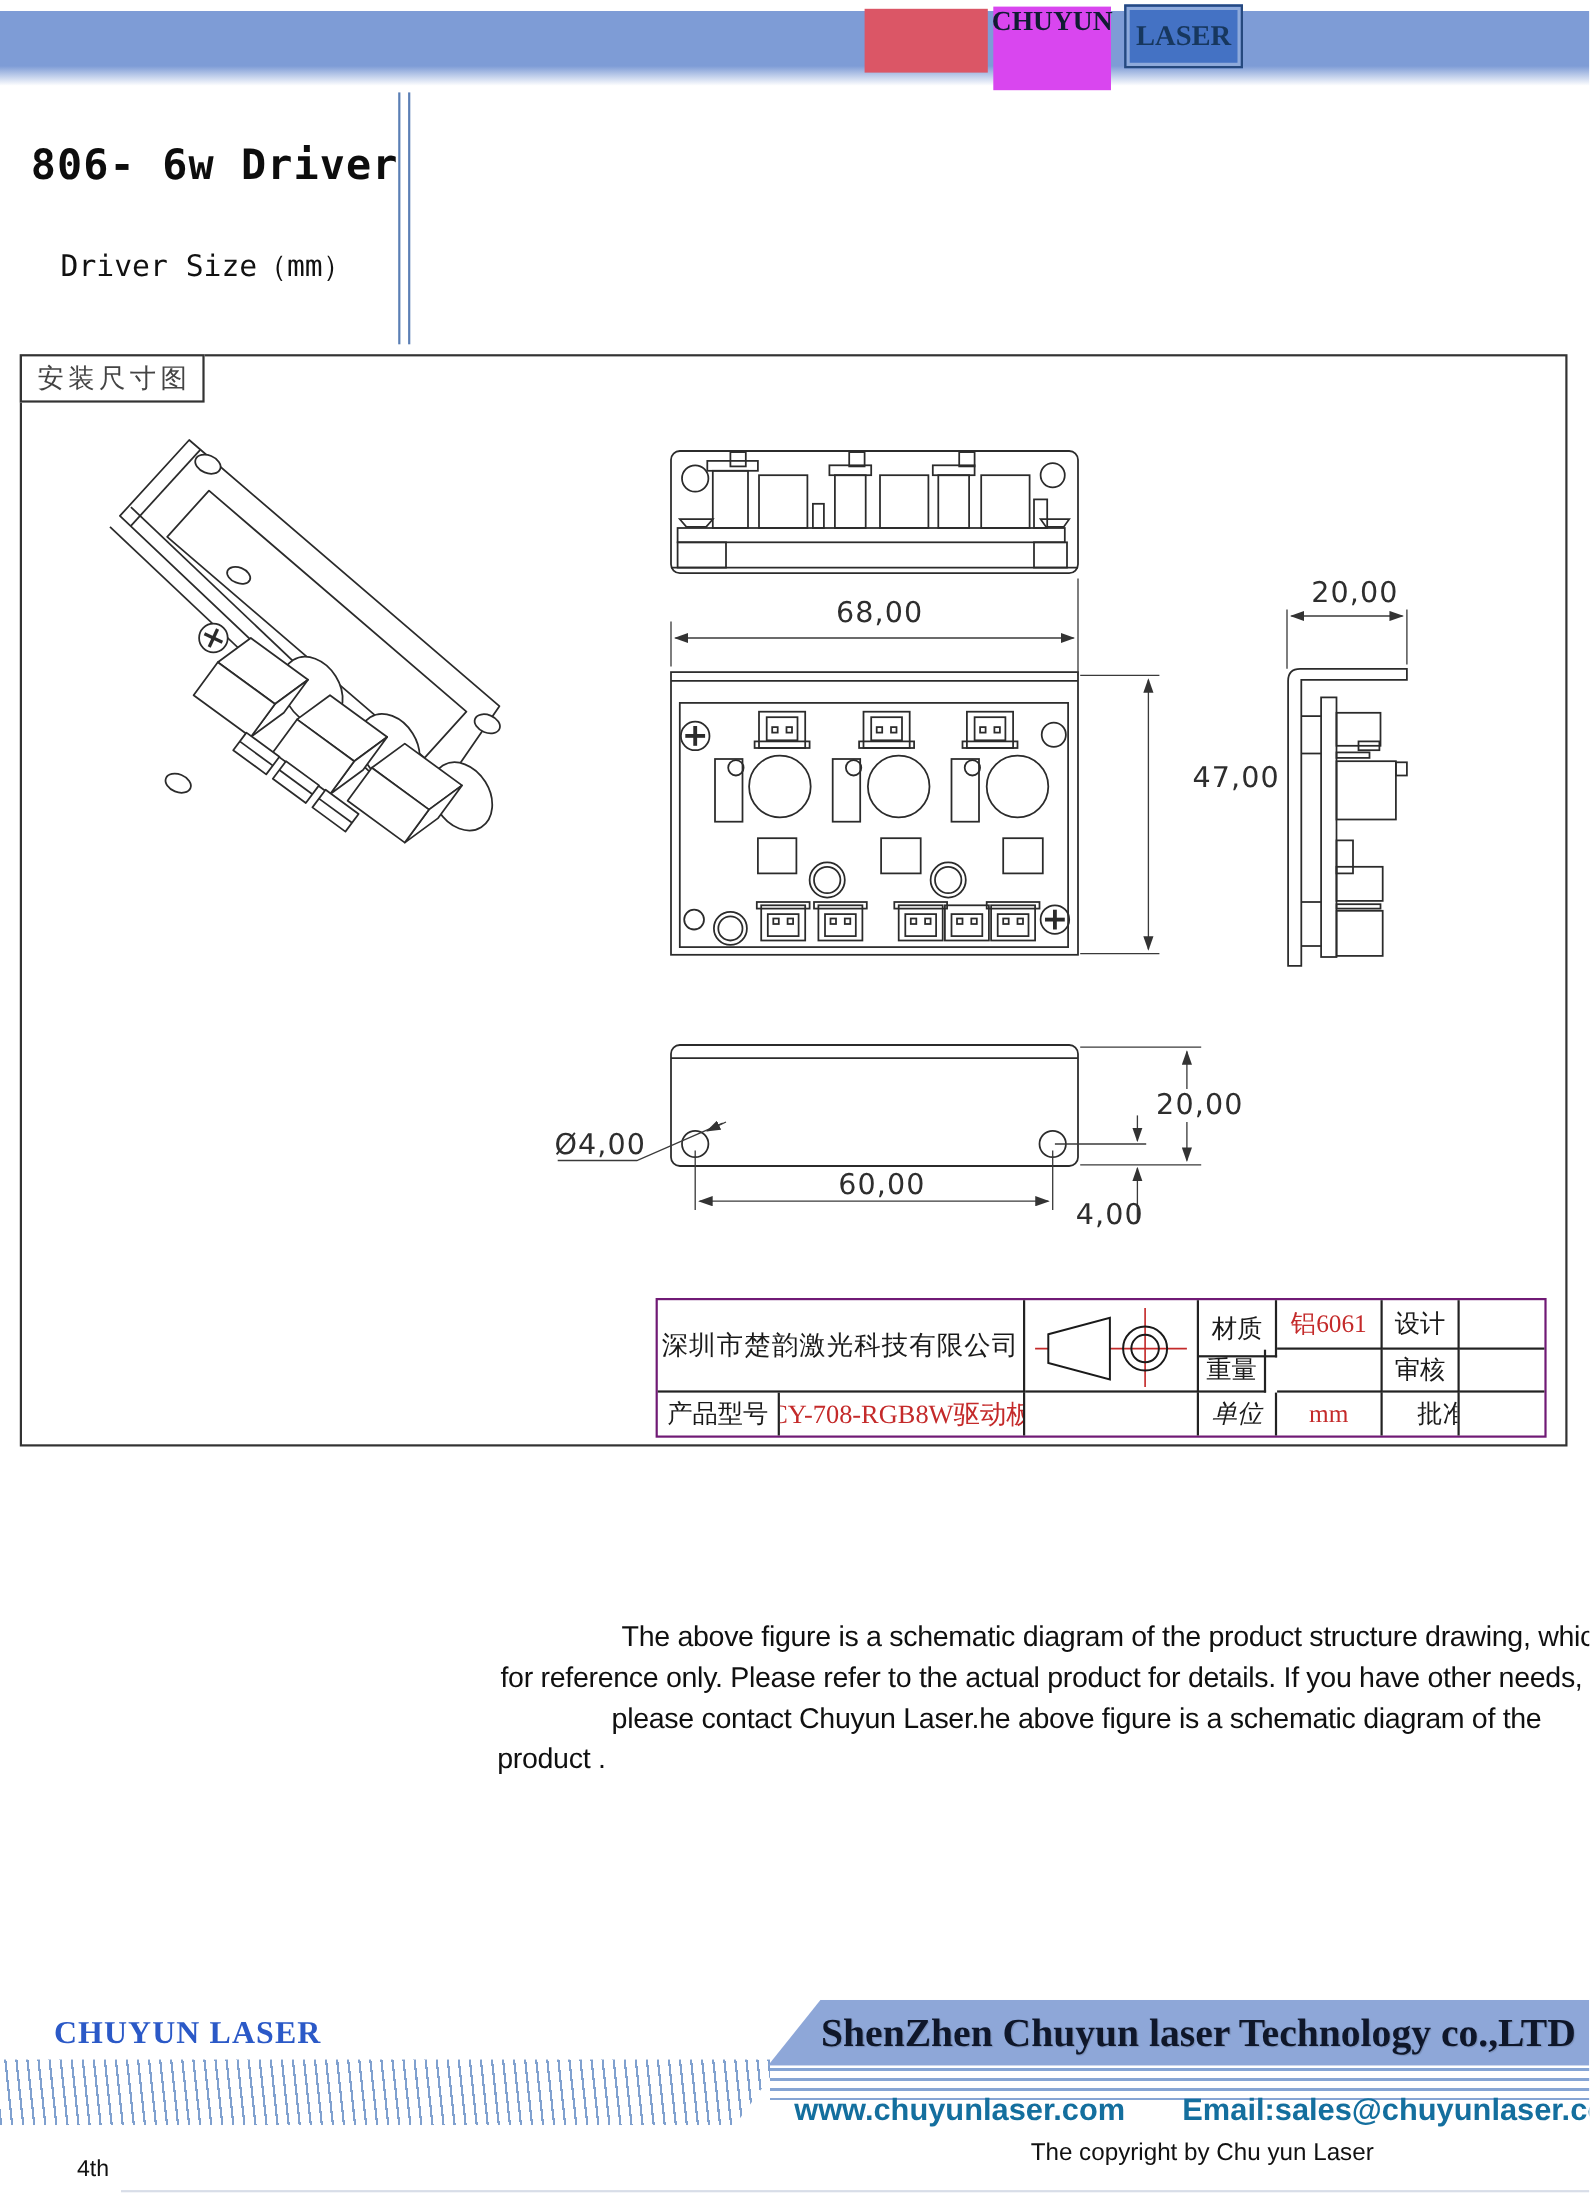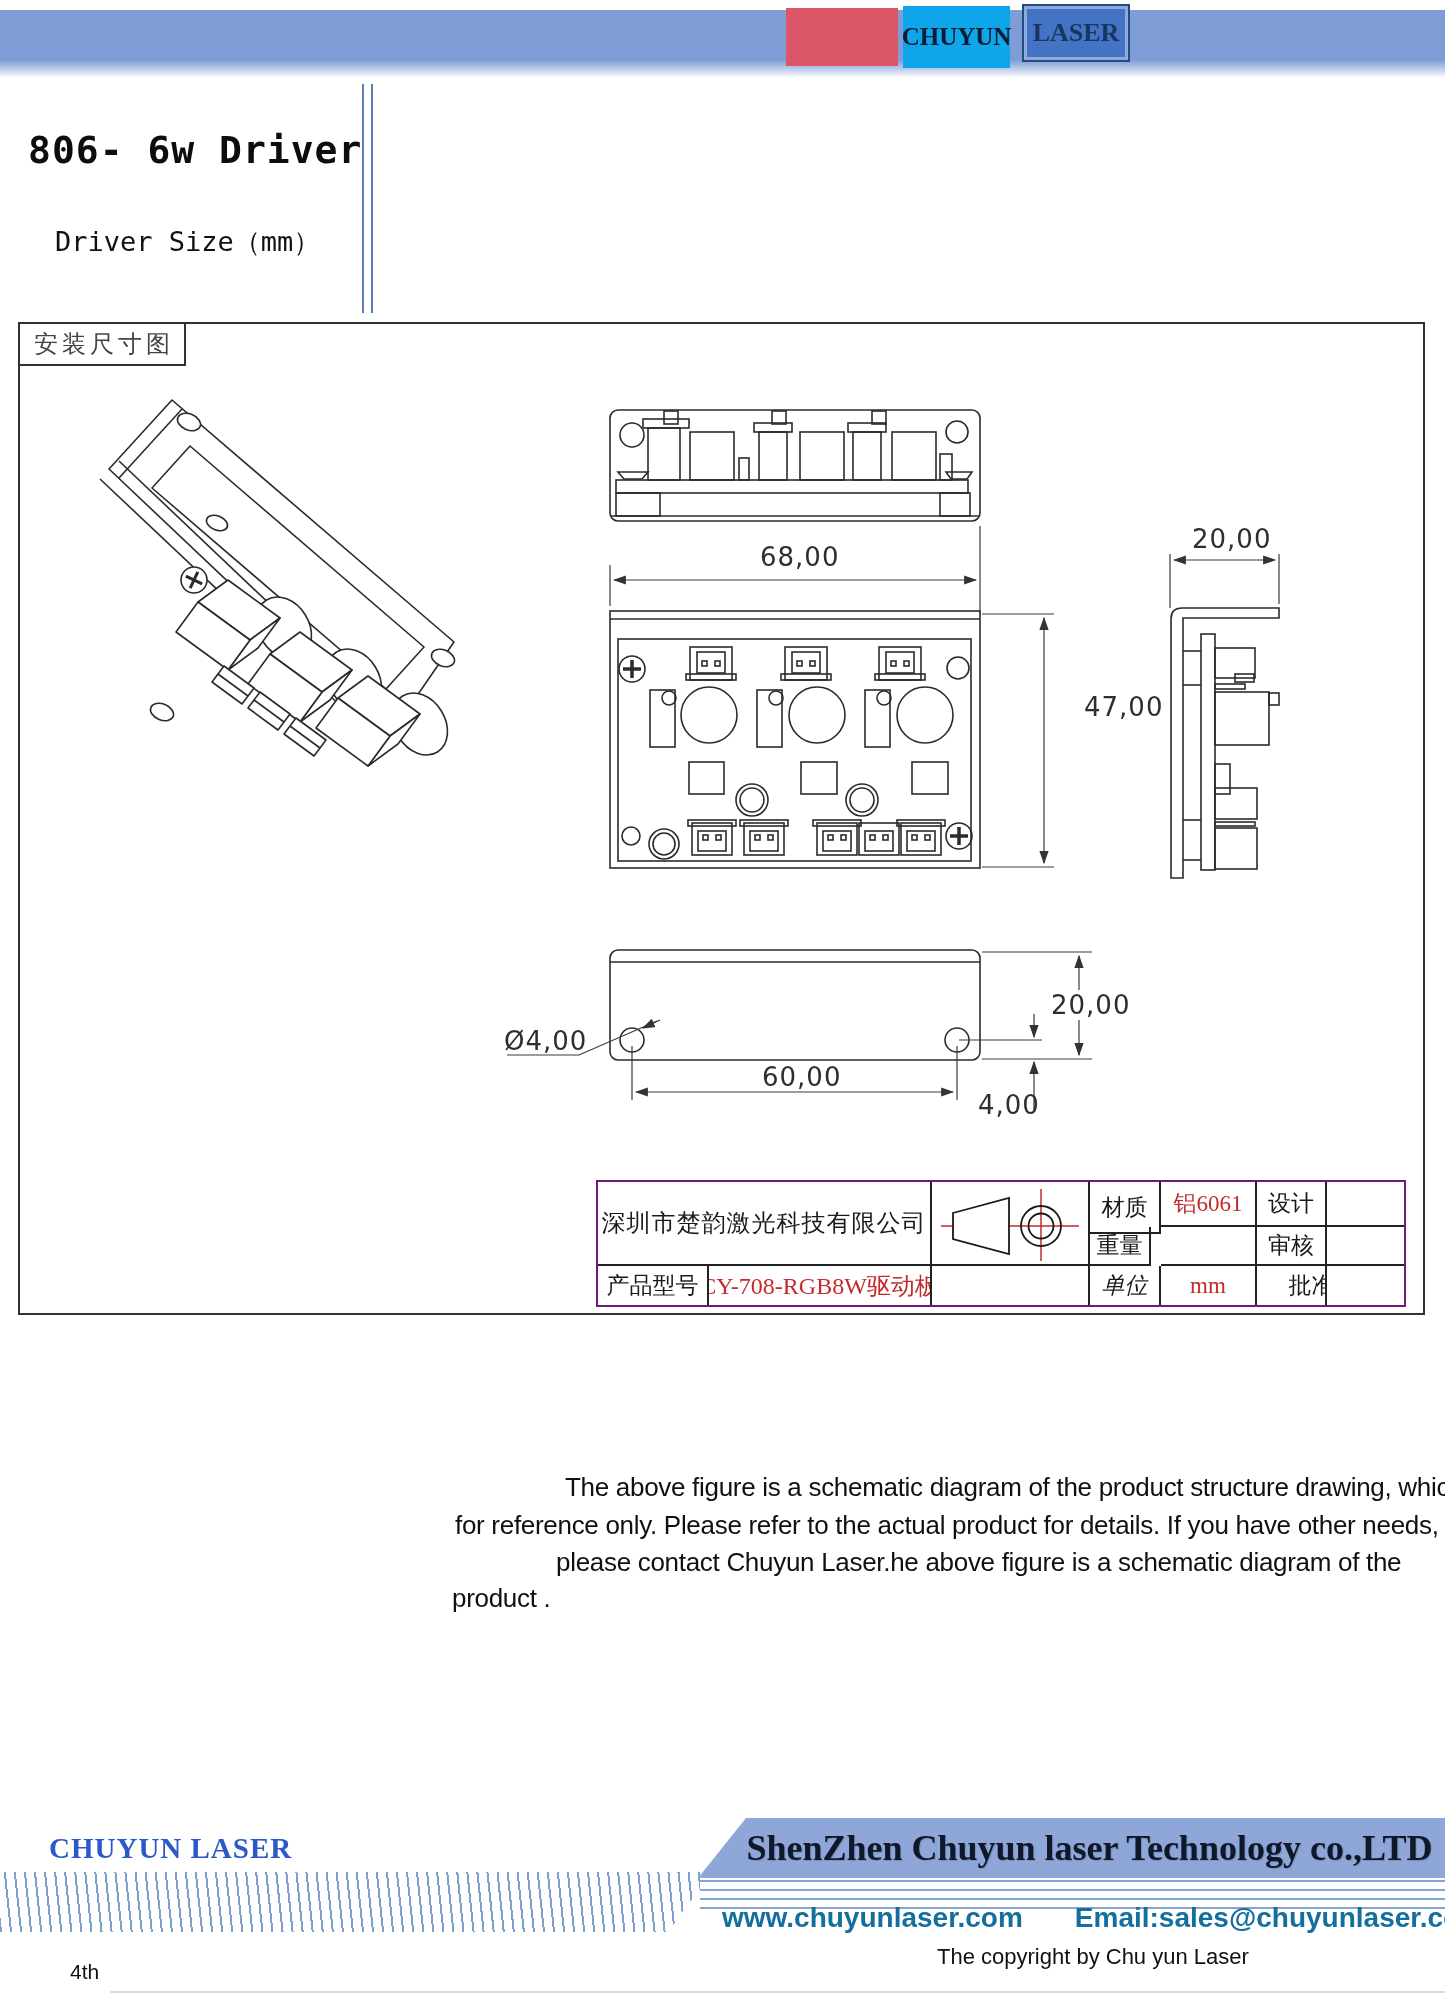--- a/index.html
+++ b/index.html
@@ -2,22 +2,22 @@
 <html><head>
 <meta charset="utf-8">
 <style>
   html,body{margin:0;padding:0;background:#fff;}
   .page{position:relative;width:1445px;height:1996px;background:#fff;overflow:hidden;
         font-family:"Liberation Sans",sans-serif;}
   
   .topbar{position:absolute;left:0;top:10px;width:1445px;height:68px;
     background:linear-gradient(to bottom,#7E9CD6 0px,#7E9CD6 50px,rgba(126,156,214,0) 68px);}
   .block-red{position:absolute;left:786px;top:8px;width:112px;height:58px;background:#DB5666;}
-  .block-green{position:absolute;left:903px;top:6px;width:107px;height:62px;background:#0ea5e9;
-    display:flex;align-items:center;justify-content:center;}
+  .block-green{position:absolute;left:903px;top:6px;width:107px;height:76px;background:#d946ef;
+    display:flex;align-items:flex-start;justify-content:center;}
   .block-green span{font-family:"Liberation Serif",serif;font-weight:bold;font-size:25px;color:#101c33;}
   .block-laser{position:absolute;left:1022px;top:4px;width:104px;height:54px;background:#4472C4;
     border:2px solid #26497E;box-shadow:inset 0 0 0 3px rgba(255,255,255,.4);
     display:flex;align-items:center;justify-content:center;}
   .block-laser span{font-family:"Liberation Serif",serif;font-weight:bold;font-size:26px;color:#17375E;}
   
   .doc-title{position:absolute;left:28px;top:128px;font-family:"DejaVu Sans Mono",monospace;
     font-weight:bold;font-size:38px;color:#0d0d0d;letter-spacing:1px;}
   .doc-sub{position:absolute;left:55px;top:224px;font-family:"DejaVu Sans Mono",monospace;
     font-size:27px;color:#111;}

